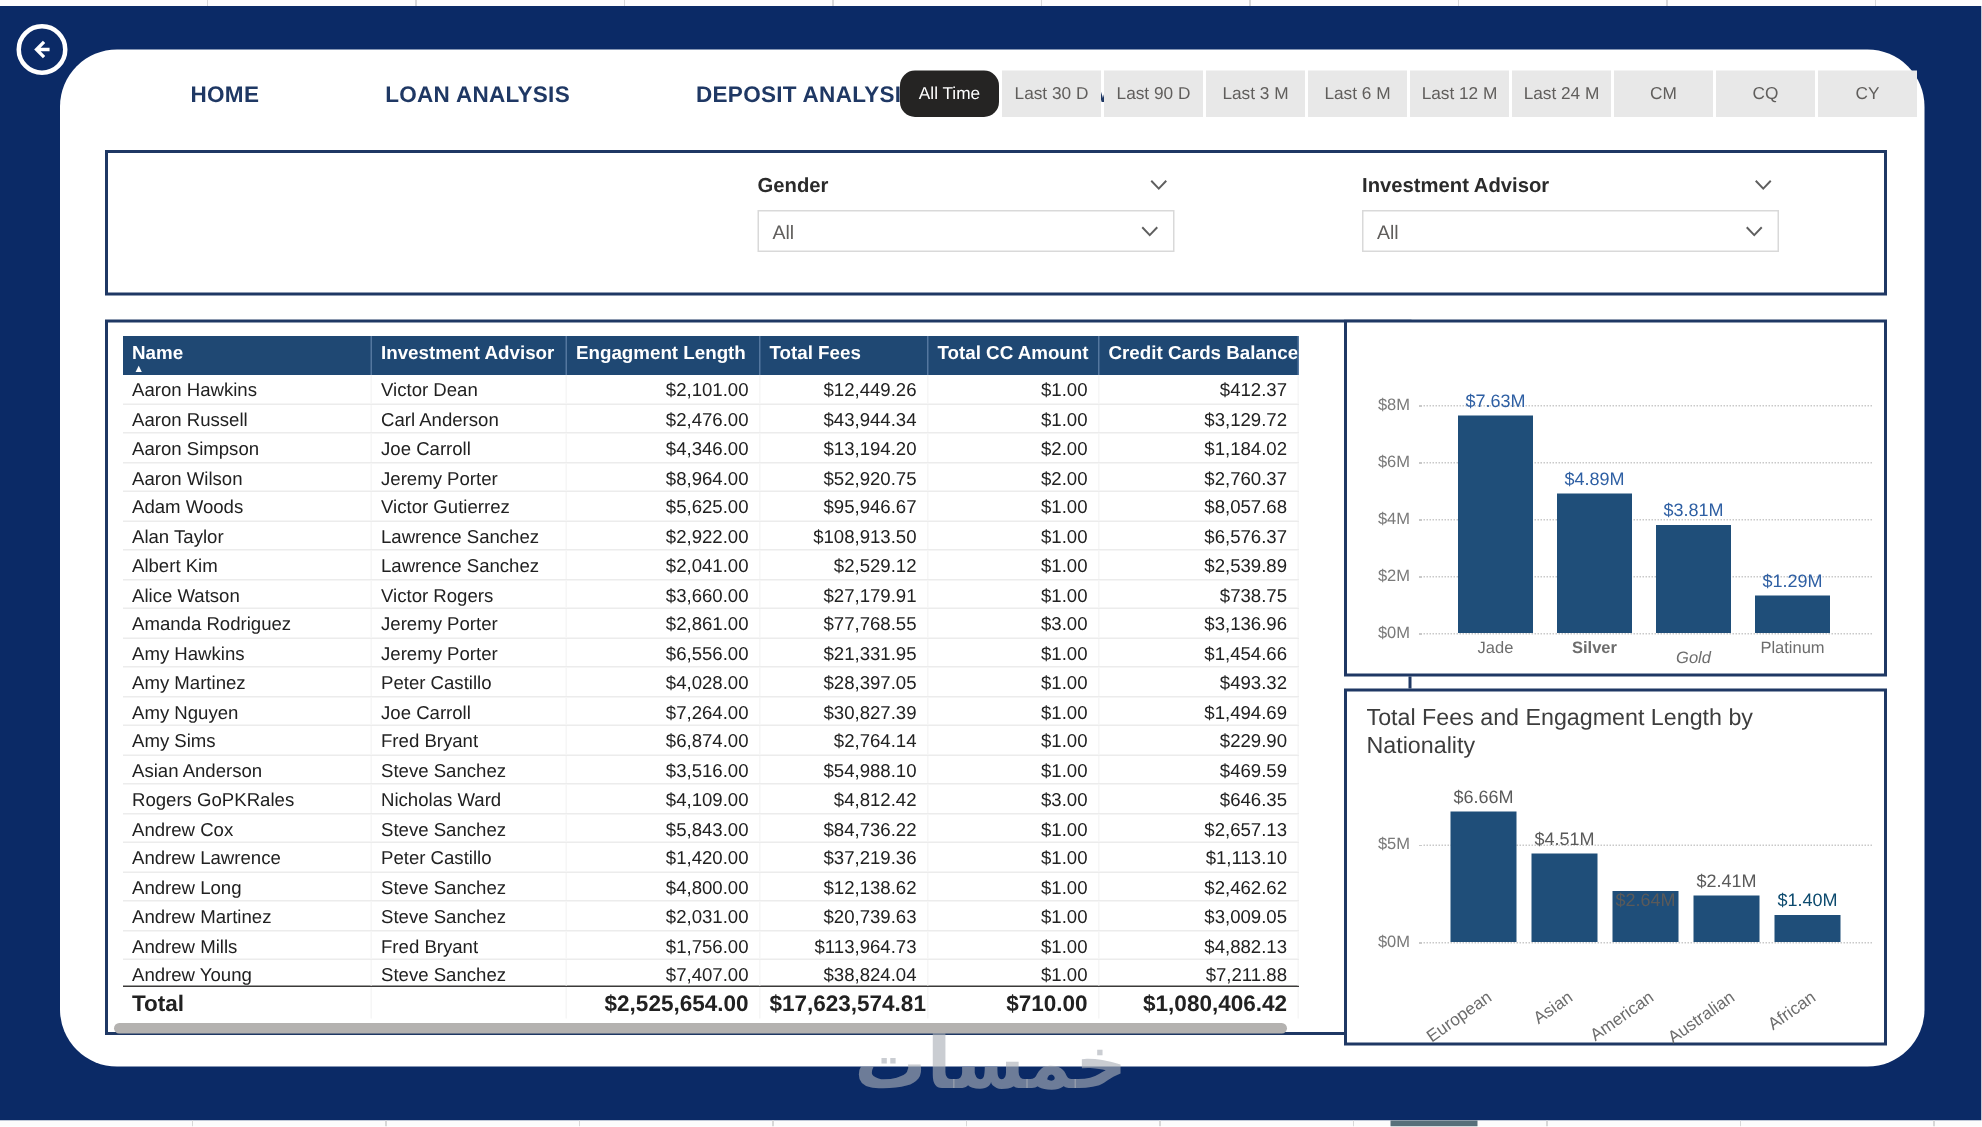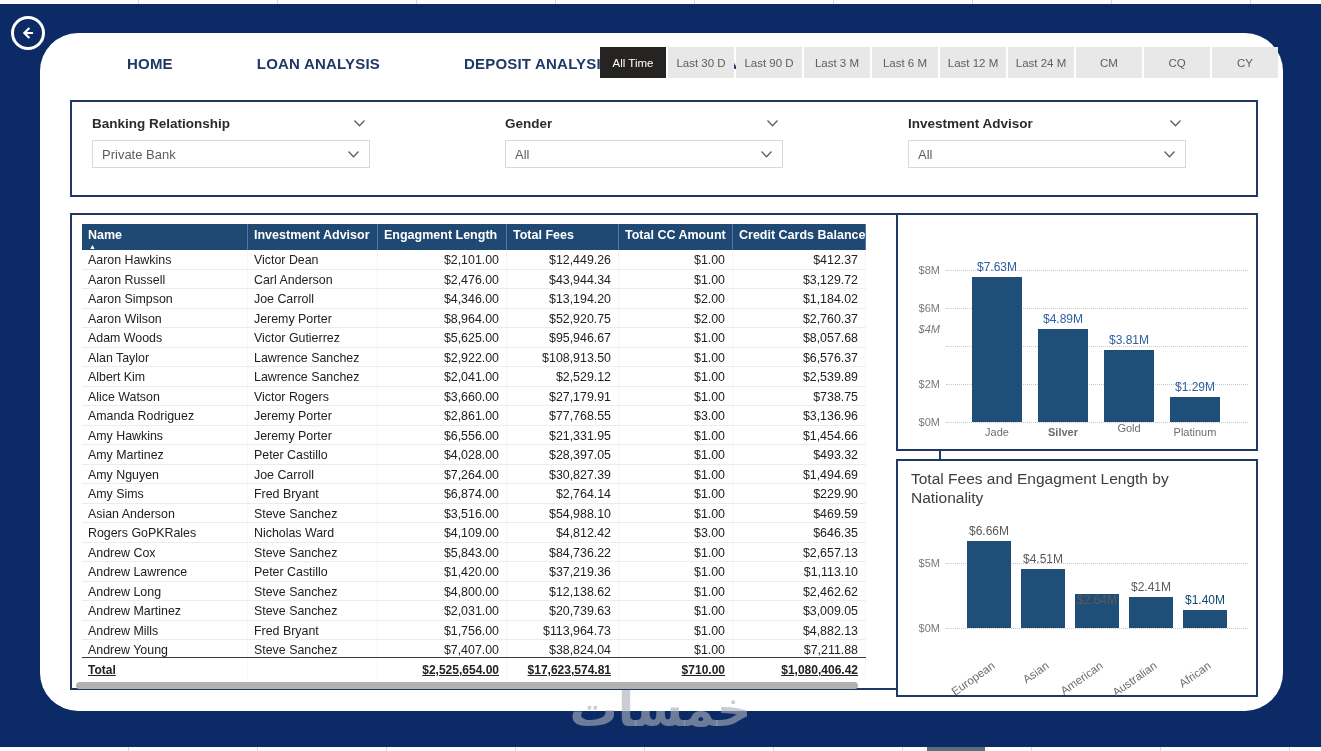--- a/index.html
+++ b/index.html
@@ -22,21 +22,21 @@
   .card { position:absolute; left:40px; top:29px; width:1243px; height:678px; background:#fff; border-radius:38px; }
 
   
   .nav { position:absolute; left:41px; top:22px; display:flex; gap:38px; }
   .nav-tab { font-size:15px; font-weight:700; color:#1f3864; letter-spacing:.2px; cursor:pointer; white-space:nowrap;margin-left:46px; }
 
   
   .timebar { position:absolute; left:560px; top:14px; display:flex; gap:2px; }
   .timebtn { width:66px; height:31px; background:var(--time-unselected-bg,#e8e8e8); color:#605e5c; font-size:11.5px;
     display:flex; align-items:center; justify-content:center; cursor:pointer; white-space:nowrap; }
-  .timebtn.active { background:var(--time-selected-bg,#252423); color:#fff; }
+  .timebtn.active { background:var(--time-selected-bg,#252423); color:#fff;border-radius:10px; }
 
   
   .filter-panel { position:absolute; left:30px; top:67px; width:1188px; height:97px; border:2px solid var(--accent-navy,#1f3864); background:#fff; }
   .filter-group { position:absolute; top:14px; width:278px; }
   .filter-head { display:flex; justify-content:space-between; align-items:center; width:274px; }
   .filter-label { font-size:13.5px; font-weight:700; color:#2b2b2b; }
   .filter-select { margin-top:9px; width:278px; height:28px; border:1px solid #d9d9d9; background:#fff;
     display:flex; align-items:center; justify-content:space-between; padding:0 9px; cursor:pointer; }
   .filter-value { font-size:13px; color:#605e5c; }
 
@@ -46,21 +46,21 @@
   .grid6 { display:grid; grid-template-columns:166px 130px 129px 112px 114px 133px; }
   .tbl-header { background:var(--table-header-bg,#1f4873); height:26px; }
   .th { position:relative; color:#fff; font-size:12.5px; font-weight:700; padding:4px 6px 0; border-right:1px solid #54779f;
     white-space:nowrap; overflow:hidden; cursor:pointer; }
   .sort { position:absolute; left:7px; bottom:0px; font-size:7px; color:#fff; }
   .tbl-body { height:407px; overflow:hidden; }
   .tr { height:19.5px; border-bottom:1px solid #ececec; cursor:pointer; }
   .td { font-size:12.4px; color:#212121; padding:2px 6px 0; white-space:nowrap; overflow:hidden; border-right:1px solid #f6f6f6; line-height:16px; }
   .td.num { text-align:right; padding-right:7px; }
   .total-row { height:22px; border-top:1px solid #3b3a39; }
-  .total-row .td { font-weight:700; font-size:12px; padding-top:4px;text-decoration:underline; }
+  .total-row .td { font-weight:700; font-size:15px; padding-top:4px; }
   .hscroll { position:absolute; left:4px; top:467px; width:782px; height:7px; background:#b4b2b0; border-radius:4px; cursor:pointer; }
   .vscroll { position:absolute; right:3px; top:40px; width:7px; height:37px; background:#c2c0be; border-radius:4px; cursor:pointer; }
 
   
   .chart-card { position:absolute; left:856px; width:362px; height:238px; border:2px solid var(--accent-navy,#1f3864); background:#fff; }
   #chart1 { top:180px; }
   #chart2 { top:426px; }
   .chart-title { position:absolute; left:13px; top:8px; font-size:15.5px; color:#3d3d3d; width:290px; line-height:19px; }
   .tick-label { position:absolute; left:6px; width:36px; text-align:right; font-size:11px; color:#7a7a7a; }
   .gridline { position:absolute; left:48px; right:8px; border-top:1px dotted #c9c9c9; height:0; }
@@ -103,38 +103,20 @@
         <div class="timebtn">Last 3 M</div>
         <div class="timebtn">Last 6 M</div>
         <div class="timebtn">Last 12 M</div>
         <div class="timebtn">Last 24 M</div>
         <div class="timebtn">CM</div>
         <div class="timebtn">CQ</div>
         <div class="timebtn">CY</div>
       </div>
 
     <div class="filter-panel">
-        <div class="filter-group" style="left: 20px;">
-          <div class="filter-head">
-            <div class="filter-label">Banking Relationship</div>
-            <span style="display: flex;">
-              <svg width="13" height="9" viewBox="0 0 13 9">
-                <polyline points="1.5,1.5 6.5,6.8 11.5,1.5" fill="none" stroke="#5f5f5f" stroke-width="1.3"></polyline>
-              </svg>
-            </span>
-          </div>
-          <div class="filter-select">
-            <div class="filter-value">Private Bank</div>
-            <span style="display: flex;">
-              <svg width="13" height="9" viewBox="0 0 13 9">
-                <polyline points="1.5,1.5 6.5,6.8 11.5,1.5" fill="none" stroke="#5f5f5f" stroke-width="1.3"></polyline>
-              </svg>
-            </span>
-          </div>
-        </div>
         <div class="filter-group" style="left: 433px;">
           <div class="filter-head">
             <div class="filter-label">Gender</div>
             <span style="display: flex;">
               <svg width="13" height="9" viewBox="0 0 13 9">
                 <polyline points="1.5,1.5 6.5,6.8 11.5,1.5" fill="none" stroke="#5f5f5f" stroke-width="1.3"></polyline>
               </svg>
             </span>
           </div>
           <div class="filter-select">
@@ -357,35 +339,35 @@
       </div>
       <div class="hscroll"></div>
       <div class="vscroll"></div>
     </div>
 
     <div class="chart-card" id="chart1">
     <div class="tick-label" style="top: 49px;">$8M</div>
         <div class="gridline" style="top: 55px;"></div>
         <div class="tick-label" style="top: 87px;">$6M</div>
         <div class="gridline" style="top: 93px;"></div>
-        <div class="tick-label" style="top: 108px; font-style: italic;">$4M</div>
+        <div class="tick-label" style="top: 125px;">$4M</div>
         <div class="gridline" style="top: 131px;"></div>
         <div class="tick-label" style="top: 163px;">$2M</div>
         <div class="gridline" style="top: 169px;"></div>
         <div class="tick-label" style="top: 201px;">$0M</div>
         <div class="gridline" style="top: 207px;"></div>
         <div class="bar" style="left: 74px; width: 50px; top: 62px; height: 145px;"></div>
         <div class="bar-label" style="left: 61px; top: 45px; color: rgb(46, 95, 163);">$7.63M</div>
         <div class="cat-label" style="left: 66px; top: 211px;">Jade</div>
         <div class="bar" style="left: 140px; width: 50px; top: 114px; height: 93px;"></div>
         <div class="bar-label" style="left: 127px; top: 97px; color: rgb(46, 95, 163);">$4.89M</div>
         <div class="cat-label" style="left: 132px; top: 211px; font-weight: bold;">Silver</div>
         <div class="bar" style="left: 206px; width: 50px; top: 135px; height: 72px;"></div>
         <div class="bar-label" style="left: 193px; top: 118px; color: rgb(46, 95, 163);">$3.81M</div>
-        <div class="cat-label" style="left: 198px; top: 207px;">Gold</div>
+        <div class="cat-label" style="left: 198px; top: 218px; font-style: italic;">Gold</div>
         <div class="bar" style="left: 272px; width: 50px; top: 182px; height: 25px;"></div>
         <div class="bar-label" style="left: 259px; top: 165px; color: rgb(46, 95, 163);">$1.29M</div>
         <div class="cat-label" style="left: 264px; top: 211px;">Platinum</div>
       </div>
 
     <div class="chart-card" id="chart2">
       <div class="chart-title">Total Fees and Engagment Length by Nationality</div>
     <div class="tick-label" style="top: 96px;">$5M</div>
         <div class="gridline" style="top: 102px;"></div>
         <div class="tick-label" style="top: 161px;">$0M</div>

